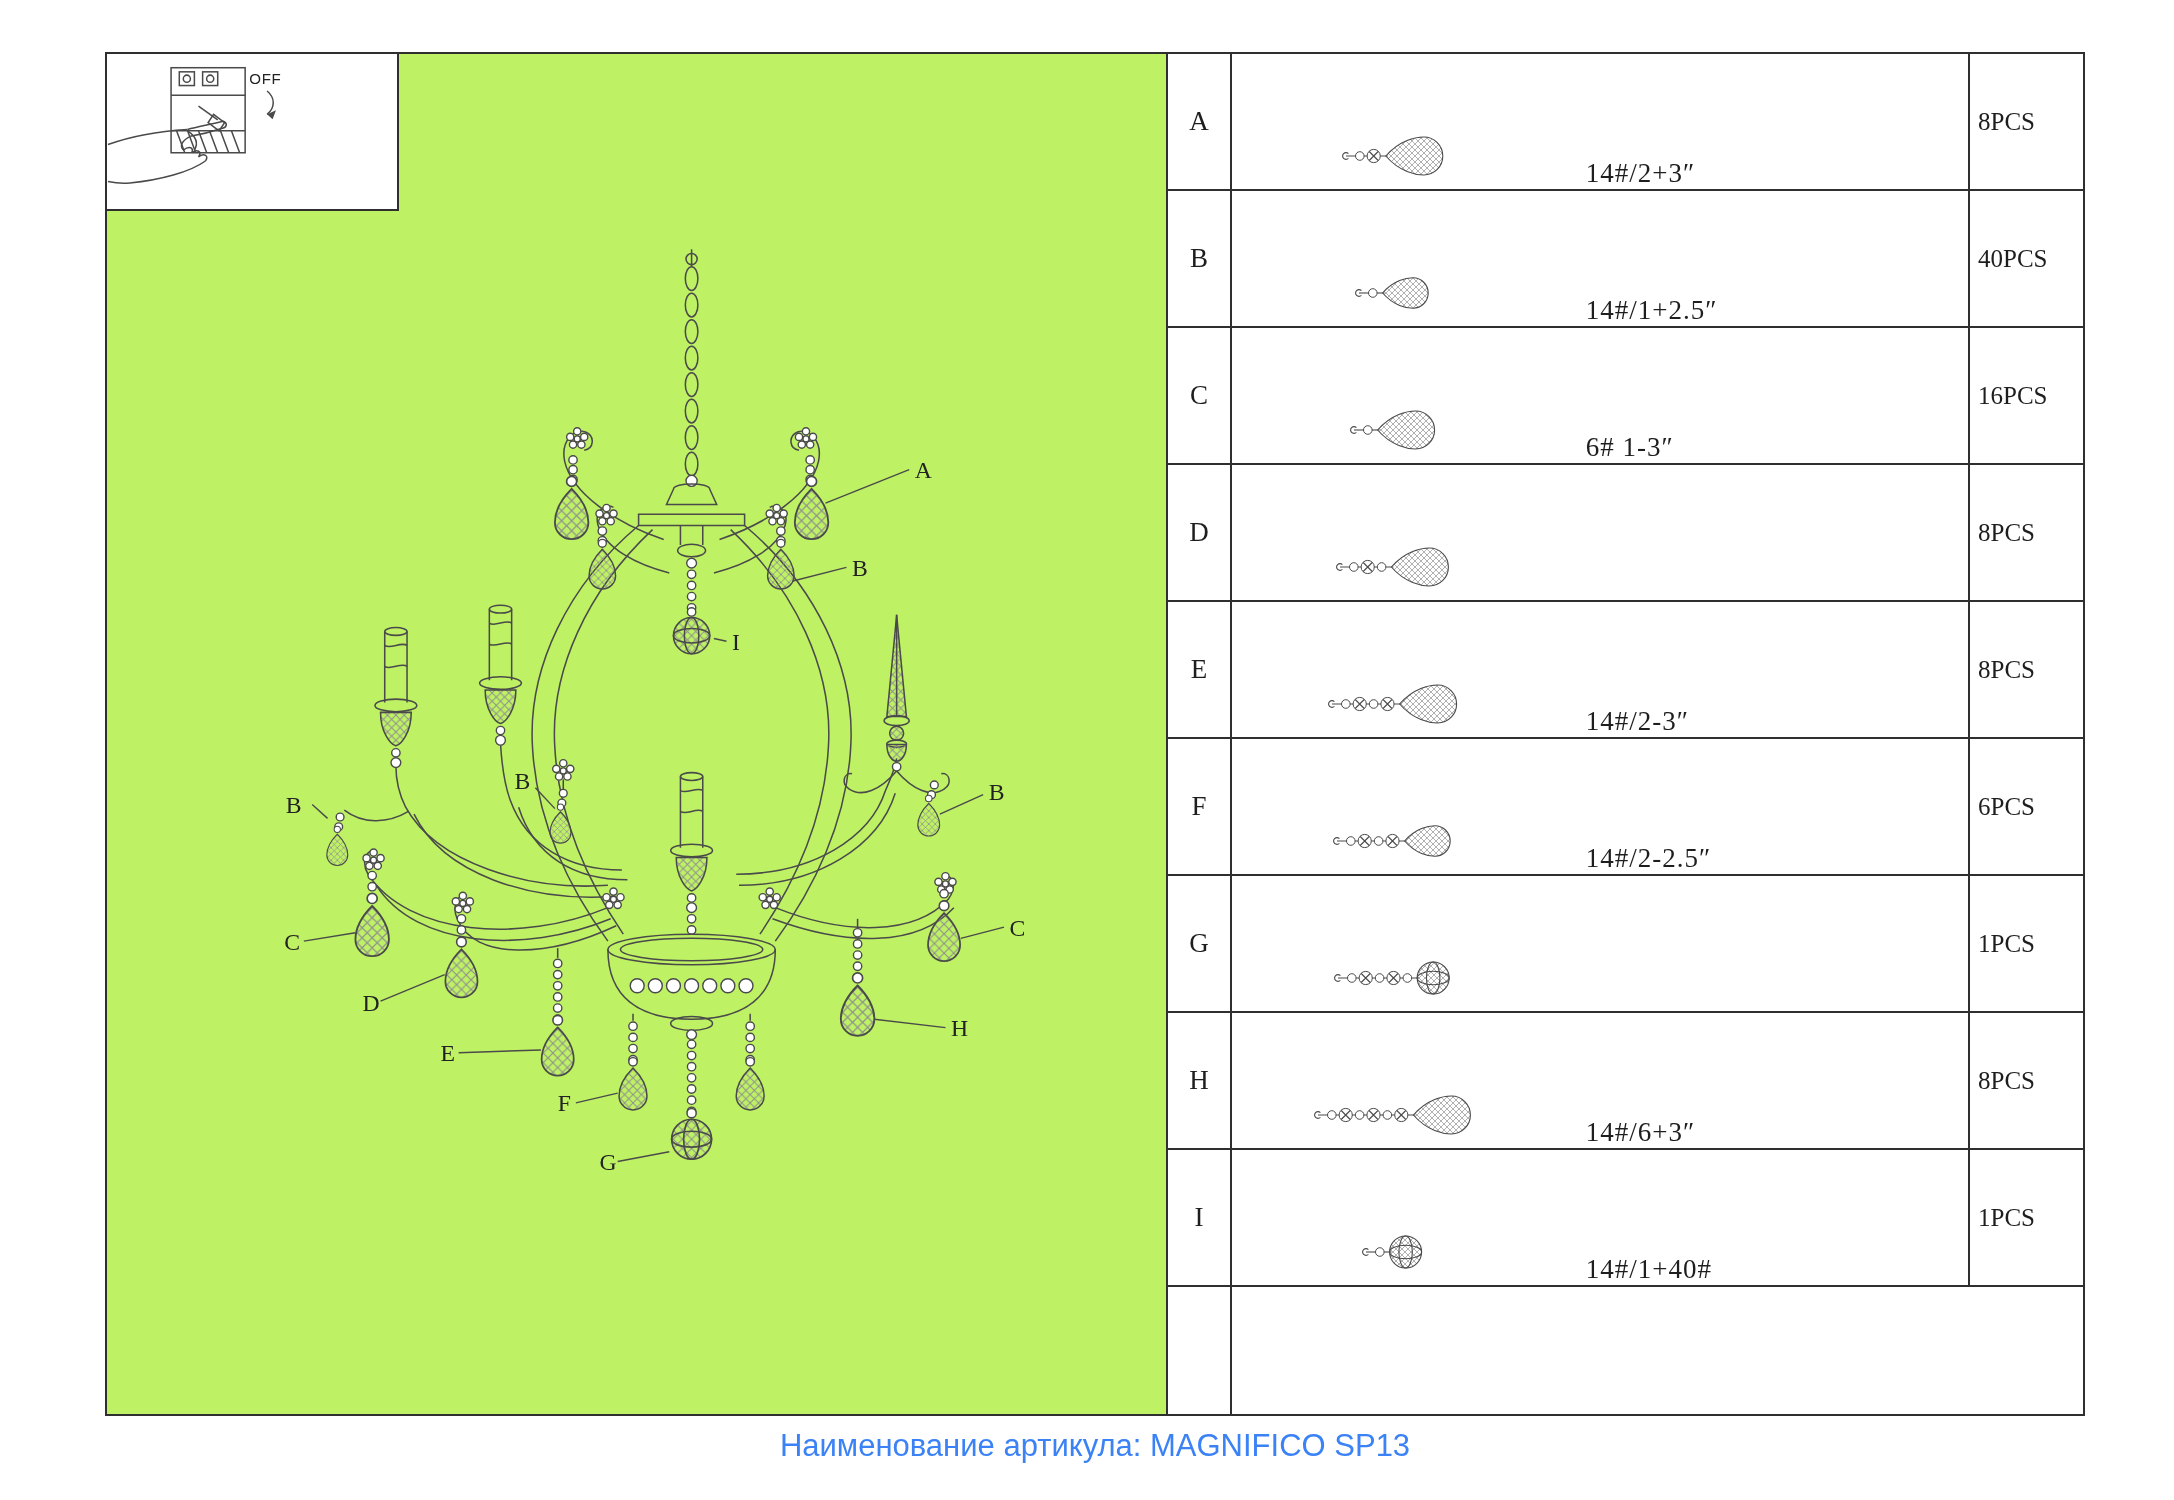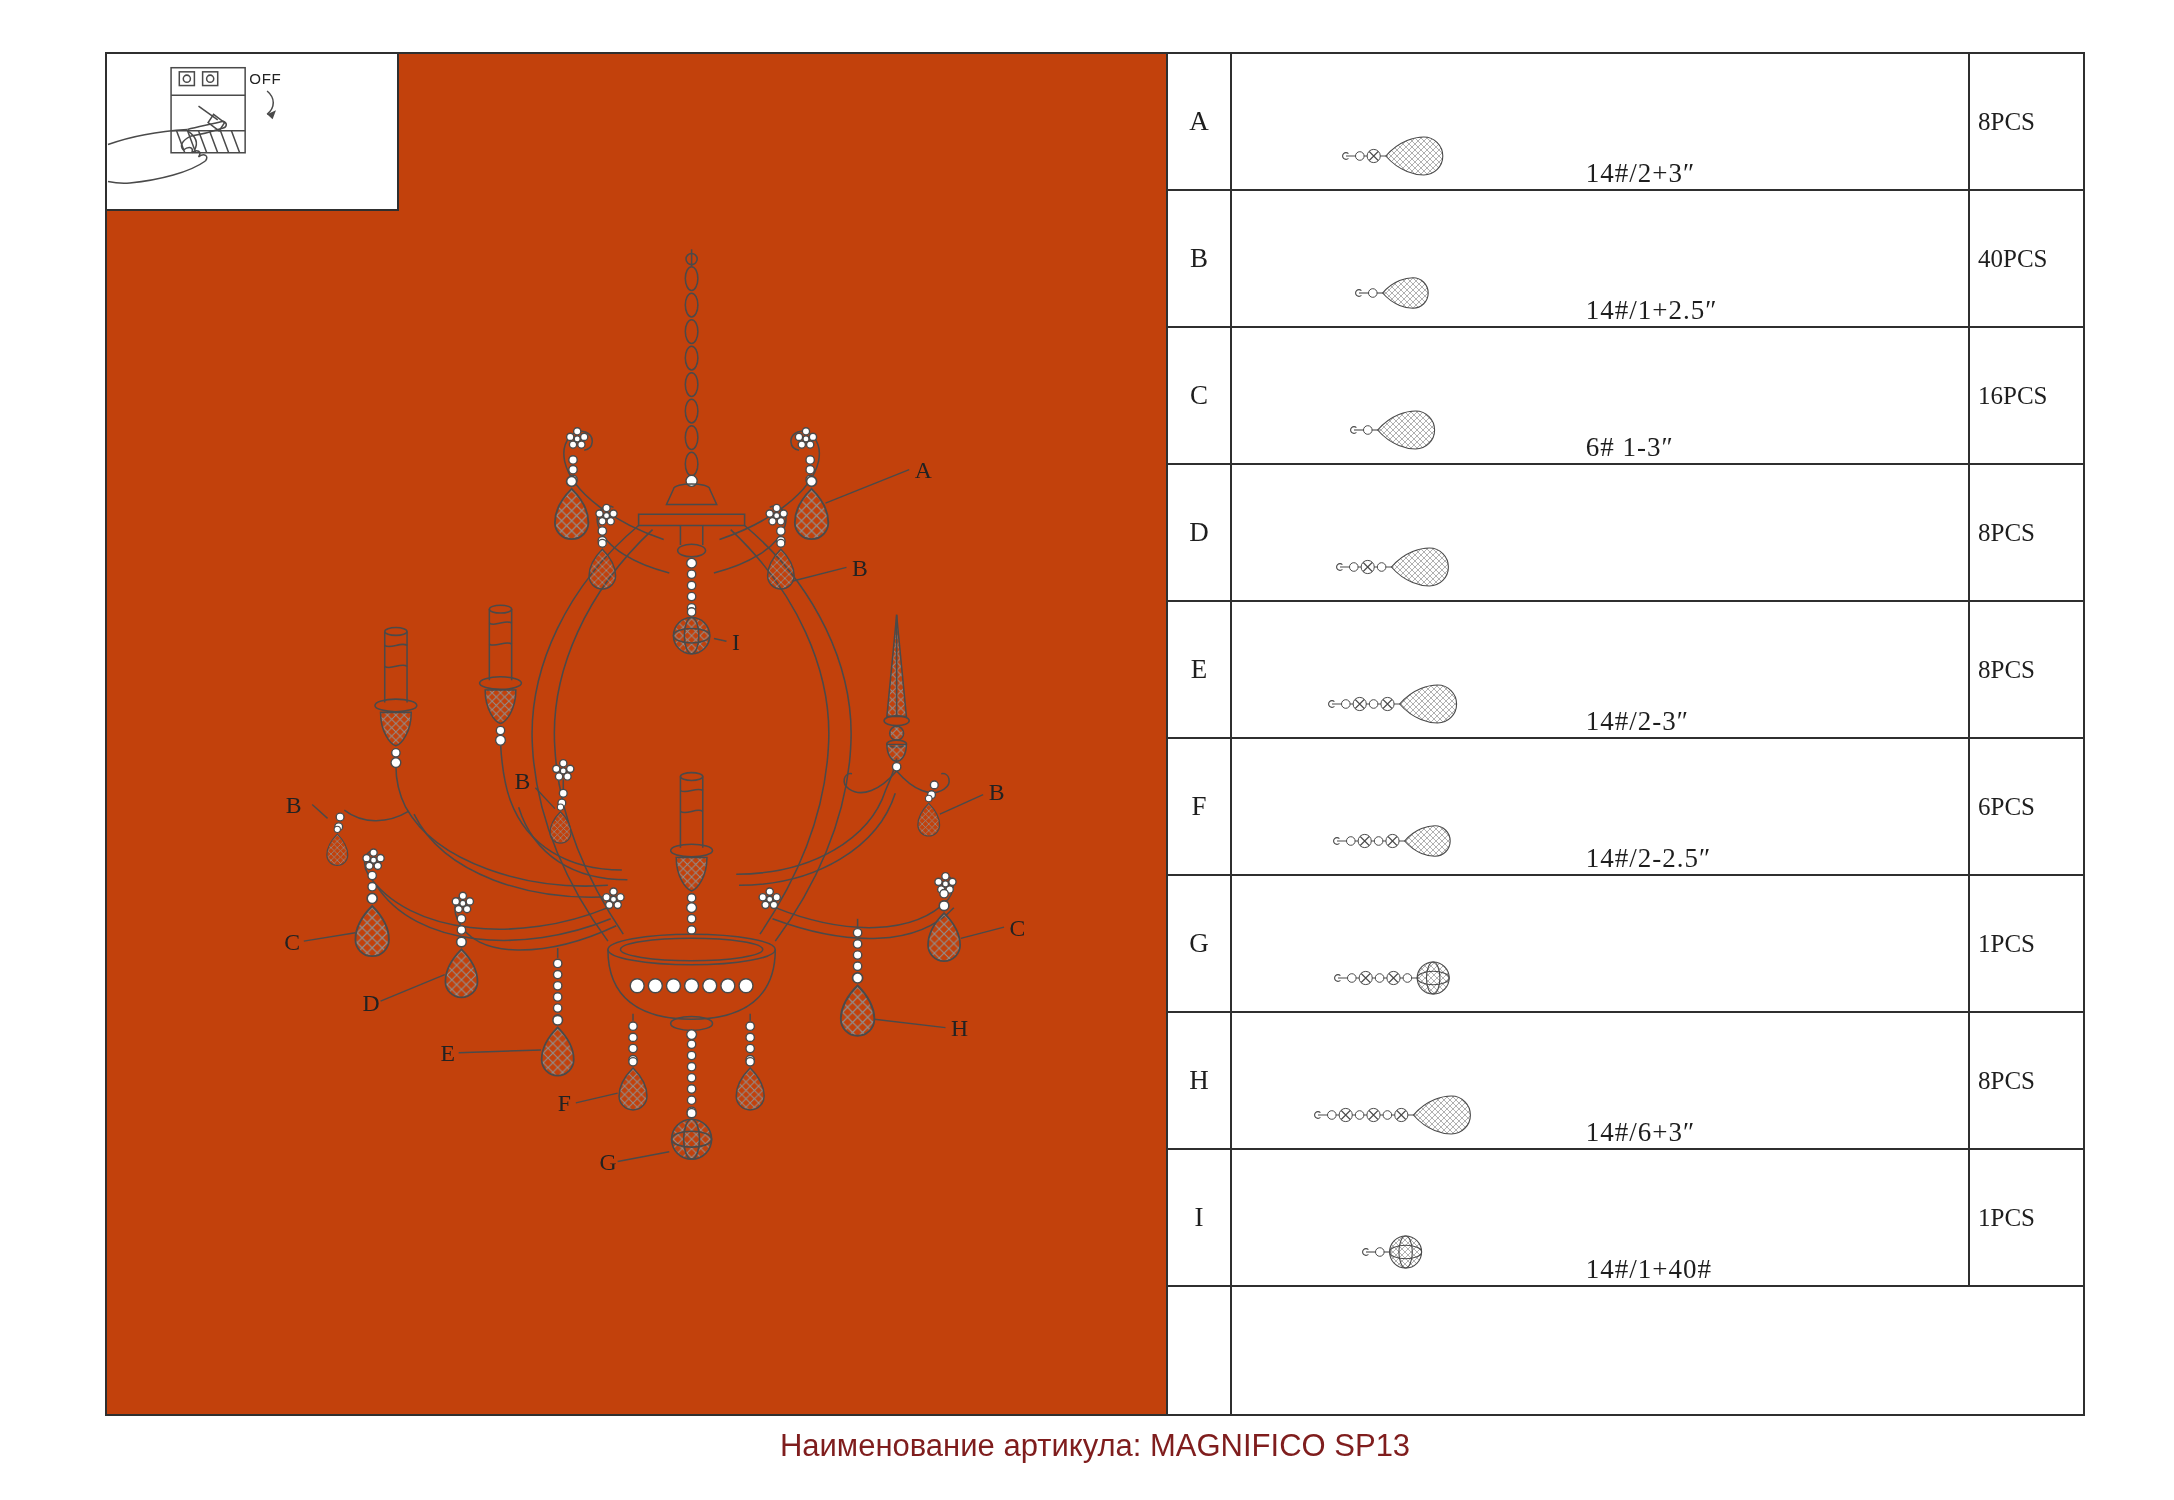--- a/index.html
+++ b/index.html
@@ -1,32 +1,32 @@
 <!DOCTYPE html>
 <html><head>
 <meta charset="utf-8">
 <style>
   *{margin:0;padding:0;box-sizing:border-box}
   html,body{background:#fff}
   body{width:2174px;height:1500px;position:relative;font-family:"Liberation Serif",serif;color:#1e1e1e}
-  .sheet{position:absolute;left:105px;top:52px;width:1980px;height:1364px;border:2px solid #2f2f2f;display:flex;background:#c2410c}
+  .sheet{position:absolute;left:105px;top:52px;width:1980px;height:1364px;border:2px solid #2f2f2f;display:flex;background:#bef264}
   .left-panel{position:relative;width:1059px;height:100%}
   .inset{position:absolute;left:0;top:0;width:292px;height:157px;border-right:2px solid #2f2f2f;border-bottom:2px solid #2f2f2f;background:#fff;z-index:2}
   .inset svg{width:100%;height:100%}
   .chand{position:absolute;left:0;top:0;width:100%;height:100%}
   .table-panel{flex:1;border-left:2px solid #2f2f2f;display:flex;flex-direction:column;background:#fff}
   .trow{display:flex;height:137px;border-bottom:2px solid #2f2f2f}
   .lettercell{width:64px;border-right:2px solid #2f2f2f;display:flex;align-items:center;justify-content:center;font-size:27px}
   .midcell{flex:1;display:flex;align-items:flex-end;min-width:0}
   .iconbox{flex:0 0 44%;display:flex;align-items:center;justify-content:center}
   .codecell{flex:1;font-size:27px;letter-spacing:1px;padding-left:30px;white-space:nowrap}
   .qtycell{width:115px;border-left:2px solid #2f2f2f;display:flex;align-items:center;font-size:25px;padding-left:8px}
   .erow{flex:1;display:flex}
   .espacer{width:64px;border-right:2px solid #2f2f2f}
-  .caption{position:absolute;left:105px;top:1428px;width:1980px;text-align:center;font-family:"Liberation Sans",sans-serif;font-size:31px;color:#7f1d1d}
+  .caption{position:absolute;left:105px;top:1428px;width:1980px;text-align:center;font-family:"Liberation Sans",sans-serif;font-size:31px;color:#3b82f6}
   .ln{fill:none;stroke:#4a4a4a;stroke-width:1.1}
   .ld{fill:none;stroke:#4a4a4a;stroke-width:1}
   .bead{fill:#fff;stroke:#4a4a4a;stroke-width:1}
   .drop{fill:url(#net);stroke:#4a4a4a;stroke-width:1.1}
   .co{font-family:"Liberation Serif",serif;font-size:17px;fill:#222}
   .offt{font-family:"Liberation Sans",sans-serif;font-size:11px;fill:#222;letter-spacing:.5px}
   .ah{fill:#4a4a4a;stroke:none}
 </style>
 </head>
 <body>

